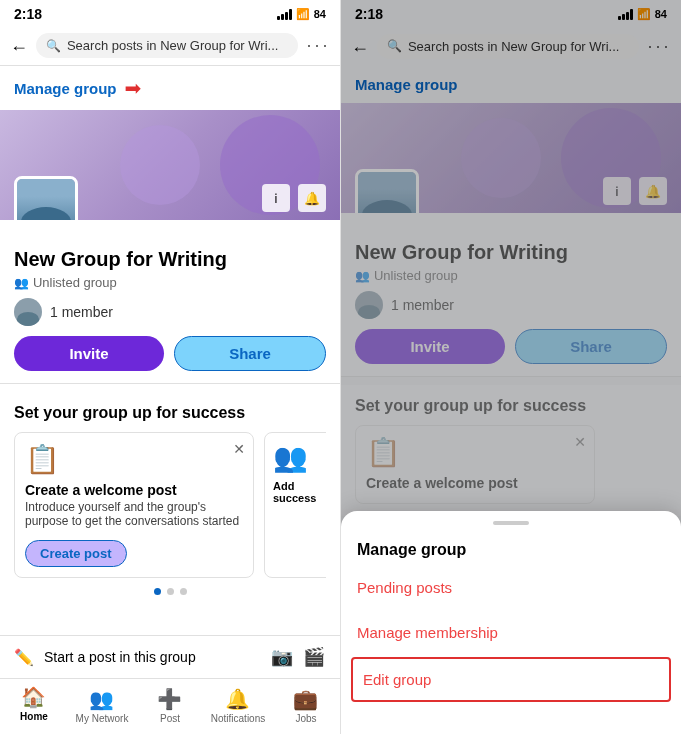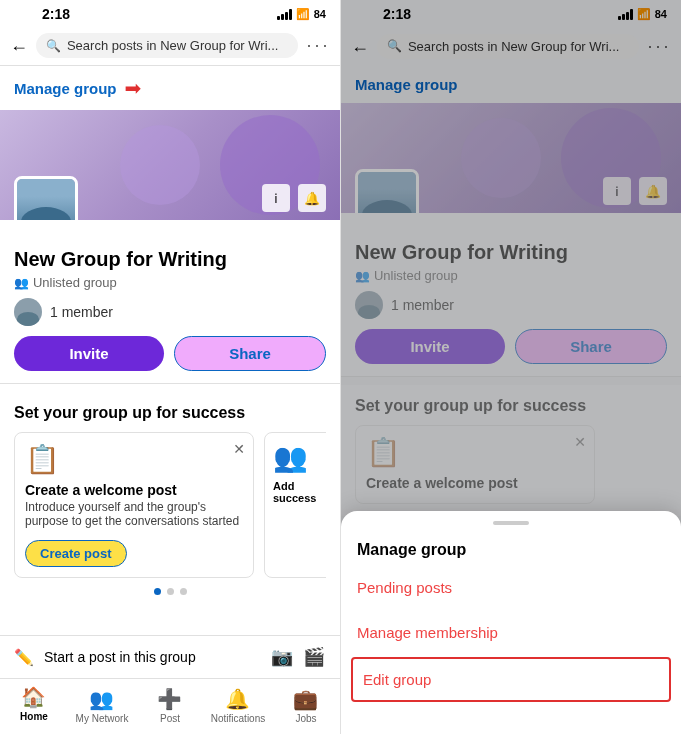--- a/index.html
+++ b/index.html
@@ -38,21 +38,20 @@
     
     .status-bar {
       display: flex;
       justify-content: space-between;
       align-items: center;
       padding: 6px 14px 4px;
       background: #fff;
       font-size: 13px;
       font-weight: 600;
       height: 26px;
-      margin-left: 28px;
     }
     .right-panel .status-bar {
       background: transparent;
     }
     .status-bar .time { font-weight: 700; font-size: 14px; }
     .status-icons { display: flex; align-items: center; gap: 4px; font-size: 11px; }
 
     
     .search-bar {
       display: flex;
@@ -243,21 +242,21 @@
       color: #fff;
       border: none;
       border-radius: 20px;
       padding: 8px 0;
       font-size: 15px;
       font-weight: 600;
       cursor: pointer;
     }
     .btn-share {
       flex: 1;
-      background: #f0abfc;
+      background: #7dd3fc;
       color: #0a66c2;
       border: 1.5px solid #0a66c2;
       border-radius: 20px;
       padding: 8px 0;
       font-size: 15px;
       font-weight: 600;
       cursor: pointer;
     }
 
     
@@ -292,21 +291,21 @@
       cursor: pointer;
     }
     .card-icon {
       font-size: 28px;
       margin-bottom: 6px;
     }
     .card-title { font-size: 14px; font-weight: 600; margin-bottom: 2px; }
     .card-desc { font-size: 12px; color: #404040; margin-bottom: 12px; }
     .card-btn {
       border: 1.5px solid #0a66c2;
-      background: #fde047;
+      background: #c4b5fd;
       color: #0a66c2;
       border-radius: 16px;
       padding: 5px 14px;
       font-size: 13px;
       font-weight: 600;
       cursor: pointer;
     }
     .card-mini {
       min-width: 80px;
       max-width: 90px;

